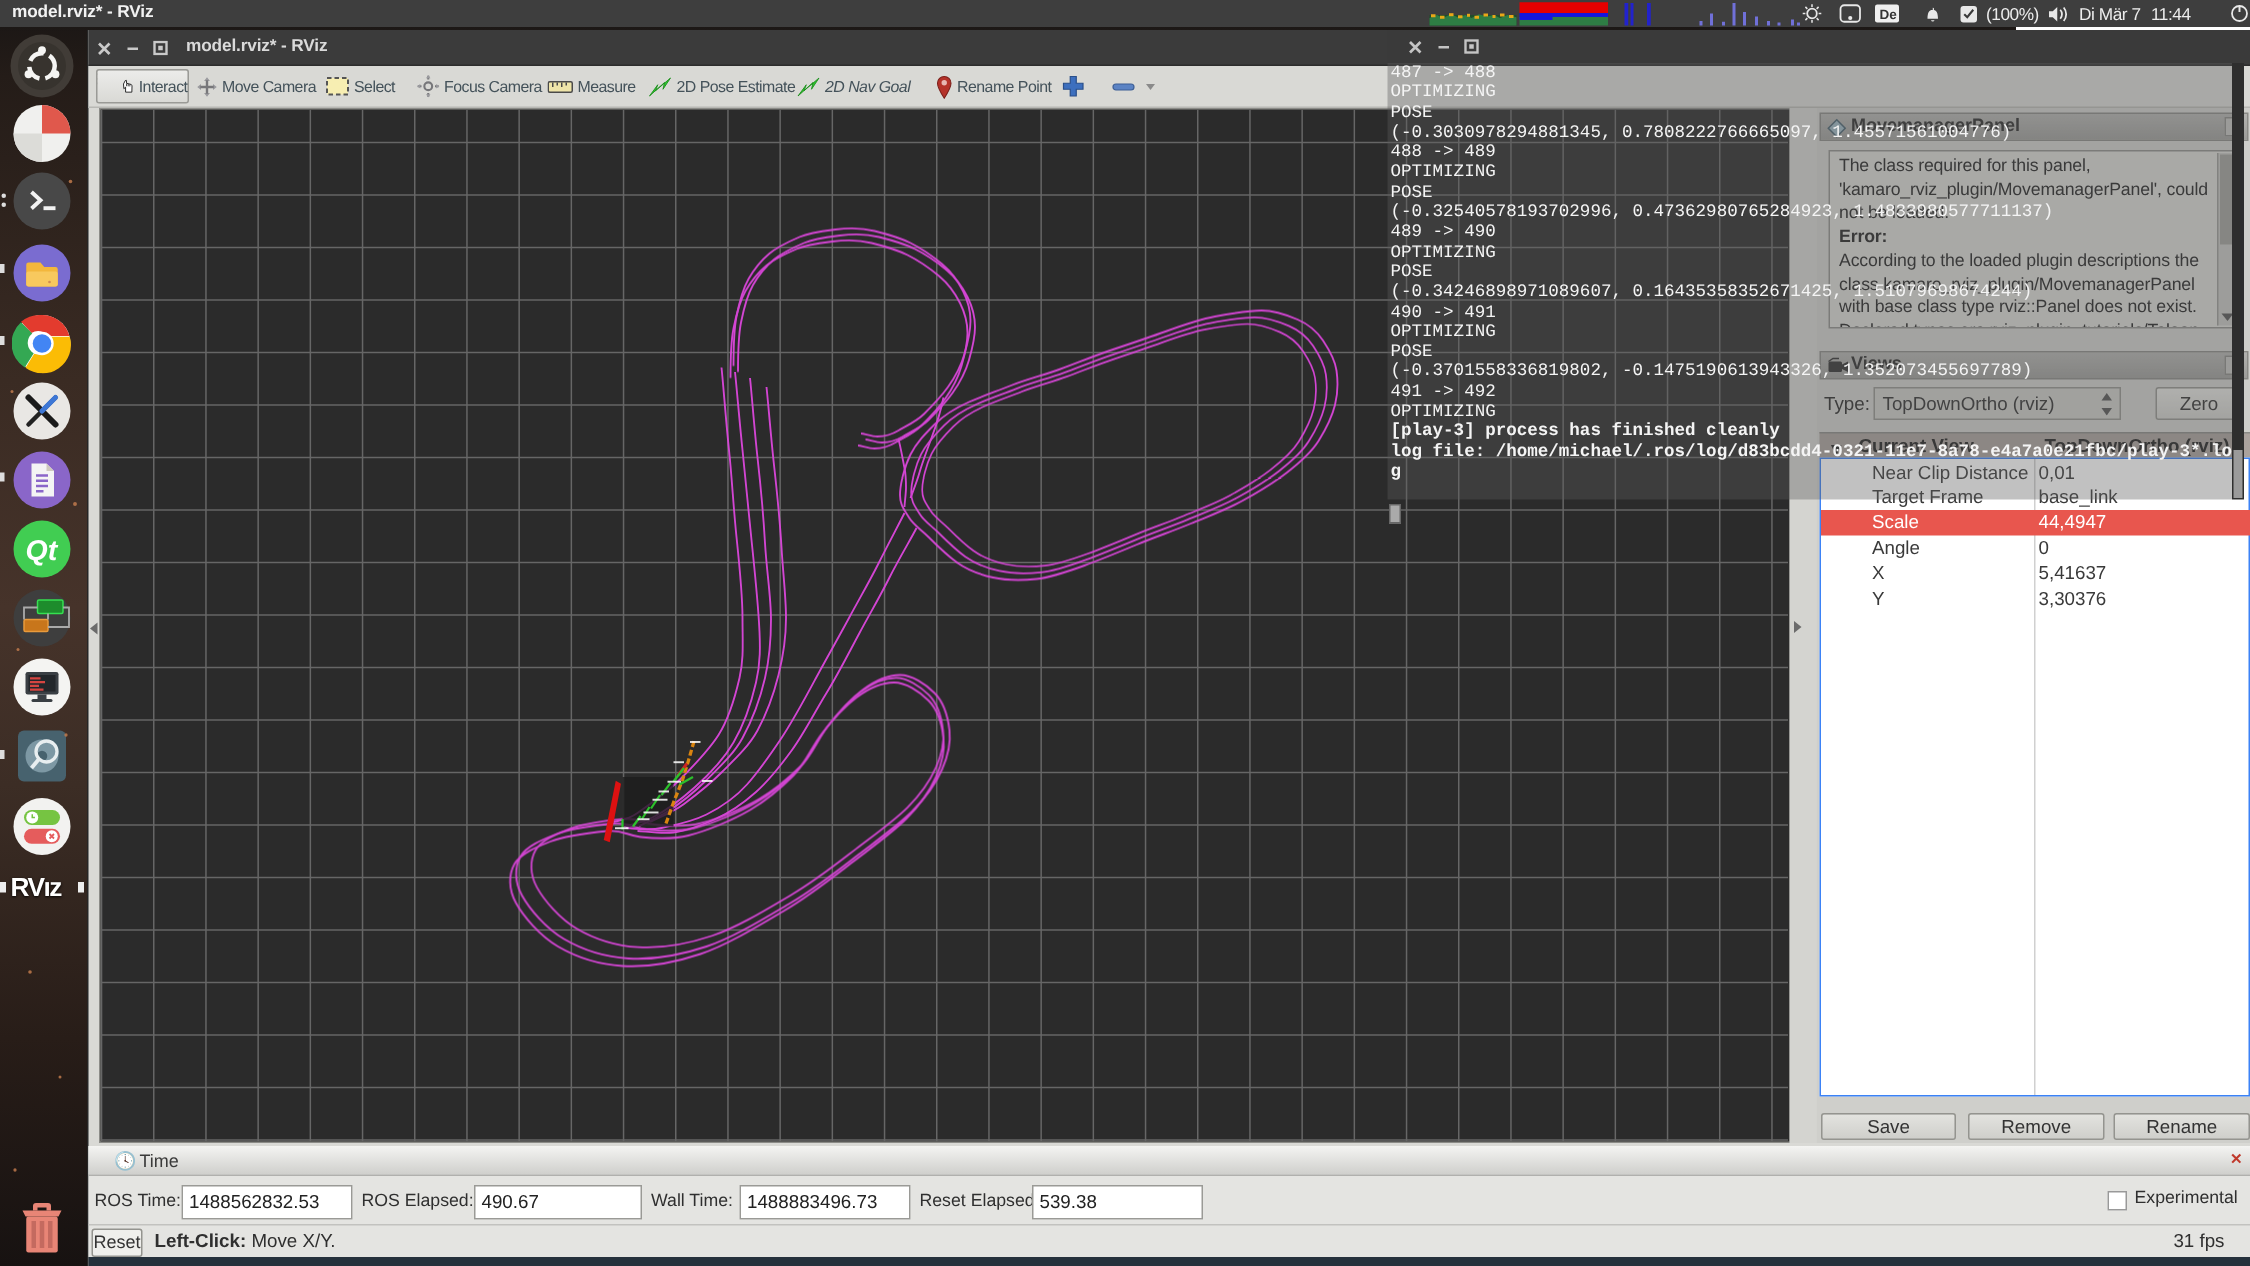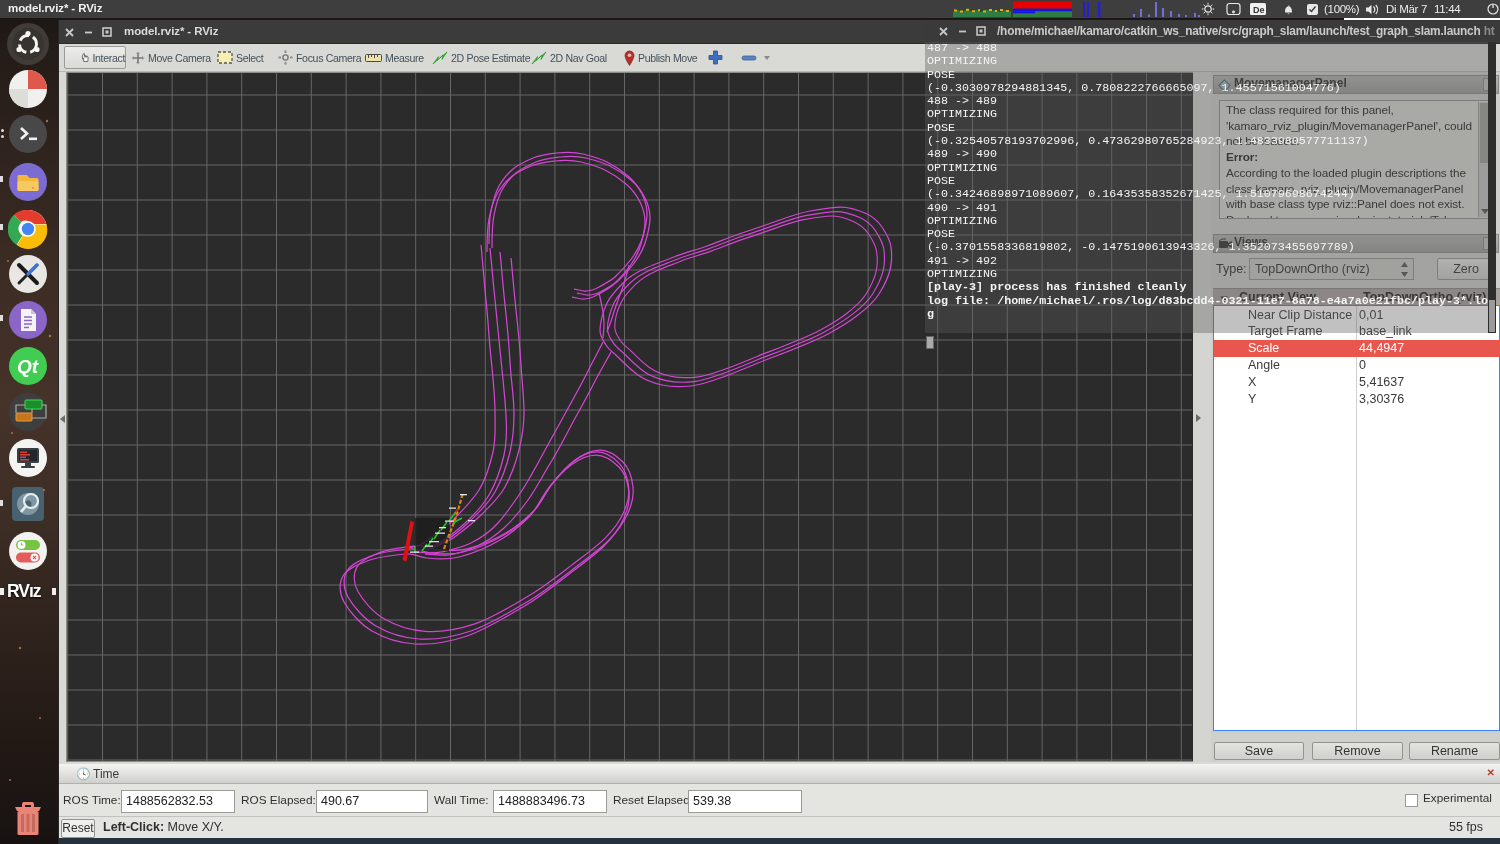--- a/index.html
+++ b/index.html
@@ -181,32 +181,32 @@
             <path d="M3.5 2 L3.5 5 M6.5 2 L6.5 4 M9.5 2 L9.5 5 M12.5 2 L12.5 4" stroke="#4a4a4a" stroke-width="1"></path>
           </svg>
         <span>Measure</span>
         </div>
       <div class="tbtn" style="left:373px;">
         <svg width="16" height="14" viewBox="0 0 16 14">
             <path d="M1 13 L11 4 L10 8.5 L15 1 L5 9.5 L6.5 5.5 Z" fill="#2ec82e" stroke="#1d8f1d" stroke-width="0.6"></path>
           </svg>
         <span>2D Pose Estimate</span>
         </div>
-      <div class="tbtn" style="left:472px;">
+      <div class="tbtn" style="left:472px;font-style:italic;">
         <svg width="16" height="14" viewBox="0 0 16 14">
             <path d="M1 13 L11 4 L10 8.5 L15 1 L5 9.5 L6.5 5.5 Z" fill="#2ec82e" stroke="#1d8f1d" stroke-width="0.6"></path>
           </svg>
         <span>2D Nav Goal</span>
         </div>
       <div class="tbtn" style="left:565px;">
         <svg width="11" height="16" viewBox="0 0 11 16">
             <path d="M5.5 15.5 C5.5 15.5 1 8.5 1 5.5 C1 3 3 1 5.5 1 C8 1 10 3 10 5.5 C10 8.5 5.5 15.5 5.5 15.5 Z" fill="#b5322a" stroke="#7a1f1a" stroke-width="0.7"></path>
             <circle cx="5.5" cy="5.2" r="1.8" fill="#e8b7b3"></circle>
           </svg>
-        <span>Publish Move</span>
+        <span>Rename Point</span>
         </div>
       <div class="tbtn" style="left:649px;">
         <svg width="15" height="15" viewBox="0 0 15 15">
             <path d="M5.5 1 L9.5 1 L9.5 5.5 L14 5.5 L14 9.5 L9.5 9.5 L9.5 14 L5.5 14 L5.5 9.5 L1 9.5 L1 5.5 L5.5 5.5 Z" fill="#3d6fbe" stroke="#2a4f8a" stroke-width="0.8"></path>
           </svg>
         </div>
       <div class="tbtn" style="left:682px;">
         <svg width="16" height="8" viewBox="0 0 16 8">
             <rect x="1" y="2" width="14" height="4" rx="2" fill="#5b83c4" stroke="#3d5f96" stroke-width="0.8"></rect>
           </svg>
@@ -336,21 +336,21 @@
       <span class="tlabel" style="left:375px;">Wall Time:</span>
       <div class="tinput" style="left:434px;width:114px;">1488883496.73</div>
       <span class="tlabel" style="left:554px;">Reset Elapsed:</span>
       <div class="tinput" style="left:629px;width:114px;">539.38</div>
       <span class="tlabel" style="left:1364px;top:27px;">Experimental</span>
       <div style="position:absolute;left:1346px;top:30px;width:13px;height:13px;background:#fff;border:1px solid #999;"></div>
     </div>
     <div id="statusbar">
       <div class="qbtn" style="left:2px;top:2px;width:34px;height:19px;line-height:17px;background:#efefec;font-size:12px;">Reset</div>
       <span style="position:absolute;left:44px;top:3px;"><b>Left-Click:</b> Move X/Y.</span>
-      <span style="position:absolute;right:18px;top:3px;">55 fps</span>
+      <span style="position:absolute;right:18px;top:3px;">31 fps</span>
     </div>
     <div id="bottomstrip"></div>
   </div>
 
   <div id="dock" class="abs" style="left:0;top:18px;width:56px;height:826px;">
     <svg class="abs" style="left:6px;top:4px" width="44" height="44">
         <circle cx="22" cy="22" r="21" fill="#413c37"></circle>
         <circle cx="22" cy="22" r="16" fill="#37332e"></circle>
         <g stroke="#f5f5f3" fill="none" stroke-width="3">
           <circle cx="22" cy="22" r="8.5" stroke-dasharray="11 4"></circle>
@@ -484,21 +484,20 @@
       <svg style="position:absolute;left:14px;top:7px" width="9" height="9">
           <path d="M1 1 L8 8 M8 1 L1 8" stroke="#c4c4c4" stroke-width="1.8"></path>
         </svg>
       <svg style="position:absolute;left:33px;top:7px" width="9" height="9">
           <path d="M1 4.5 L8 4.5" stroke="#c4c4c4" stroke-width="1.8"></path>
         </svg>
       <svg style="position:absolute;left:51px;top:6px" width="10" height="10">
           <rect x="1" y="1" width="8" height="8" fill="none" stroke="#c4c4c4" stroke-width="1.6"></rect>
           <rect x="3.5" y="3.5" width="3" height="3" fill="#c4c4c4"></rect>
         </svg>
-      <span style="position:absolute;left:72px;top:4px;white-space:nowrap;">/home/michael/kamaro/catkin_ws_native/src/graph_slam/launch/test_graph_slam.launch <span style="color:#8a8a8a">ht</span></span>
     </div>
     <div id="termbody">
       <div id="termtext">487 -&gt; 488
 OPTIMIZING
 POSE
 (-0.3030978294881345, 0.7808222766665097, 1.45571561004776)
 488 -&gt; 489
 OPTIMIZING
 POSE
 (-0.32540578193702996, 0.47362980765284923, 1.4833980577711137)

